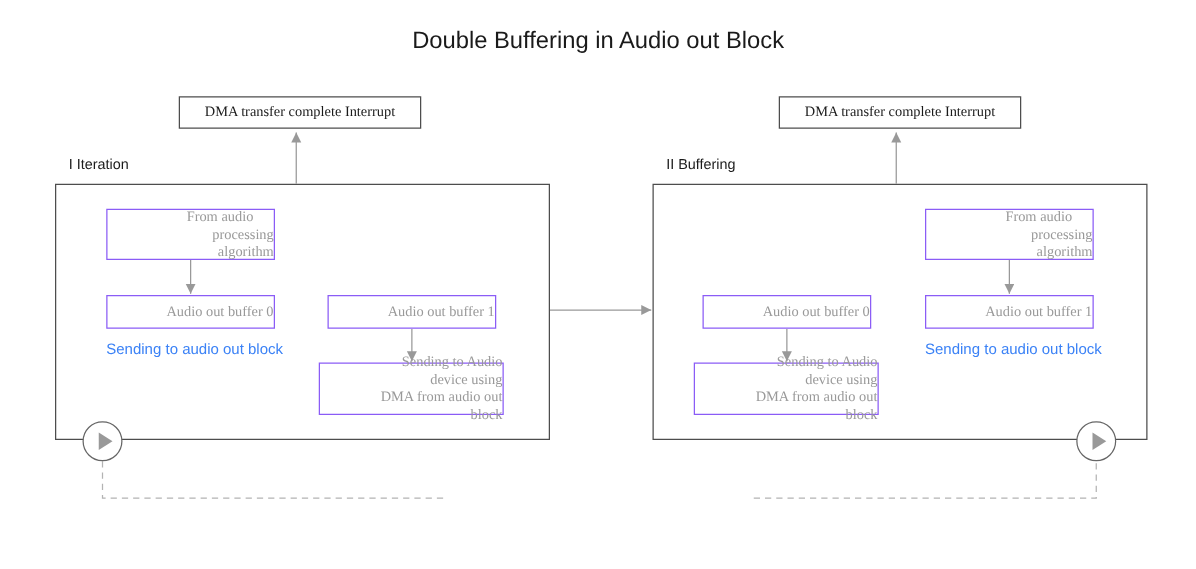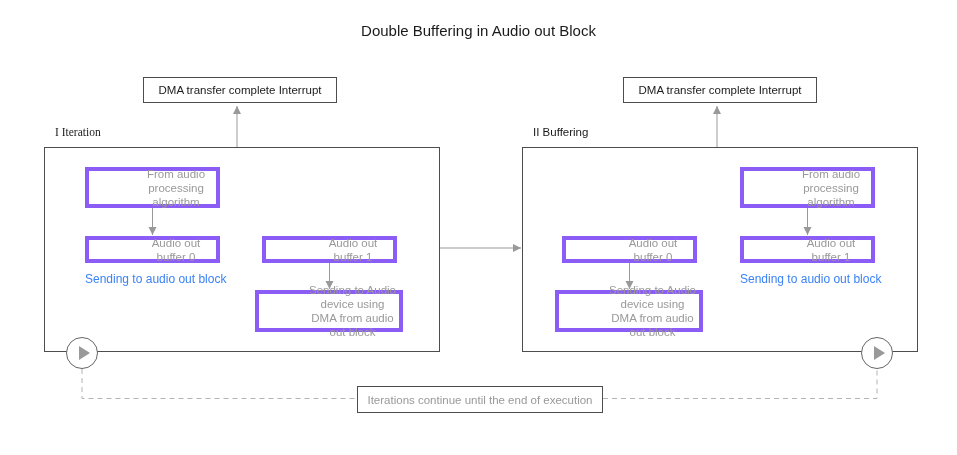--- a/index.html
+++ b/index.html
@@ -2,32 +2,32 @@
 <html><head>
 <meta charset="utf-8">
 <style>
   html,body { margin:0; padding:0; background:#ffffff; }
   .canvas {
     position:relative; width:957px; height:455px; background:#ffffff;
     font-family:"Liberation Sans", sans-serif; overflow:hidden;
   }
   .title {
     position:absolute; left:0; right:0; top:22px; text-align:center;
-    font-size:15px; color:#1a1a1a;
+    font-size:19px; color:#1a1a1a;
   }
   .iter-label {
     position:absolute; font-size:11.5px; color:#1a1a1a; white-space:nowrap;
   }
   .box {
     position:absolute; box-sizing:border-box; background:#ffffff;
     display:flex; flex-direction:column; align-items:center; justify-content:center;
-    text-align:center; font-size:11.5px; line-height:14px;
+    text-align:right; font-size:11.5px; line-height:14px;font-family:Liberation Serif, serif;
   }
   .dark-border { border:1px solid #4d4d4d; color:#1a1a1a; }
-  .gray-box    { border:4px solid #8b5cf6; color:#999999;padding-left:47px; }
+  .gray-box    { border:1px solid #8b5cf6; color:#999999;padding-left:47px; }
   .big-box {
     position:absolute; box-sizing:border-box; background:transparent;
     border:1px solid #4d4d4d;
   }
   .footer-box { border:1px solid #4d4d4d; color:#999999; }
   .send-note {
     position:absolute; font-size:12px; color:#3b82f6; white-space:nowrap;
   }
   .connectors { position:absolute; left:0; top:0; pointer-events:none; }
   .play-circle {
@@ -67,21 +67,21 @@
     <polyline points="603,398.5 877,398.5 877,369" fill="none" stroke="#b3b3b3" stroke-width="1" stroke-dasharray="5,4"></polyline>
   </svg>
 
   <div class="box dark-border" style="left:143px; top:77px; width:194px; height:26px;">
     <span>DMA transfer complete Interrupt</span>
   </div>
   <div class="box dark-border" style="left:623px; top:77px; width:194px; height:26px;">
     <span>DMA transfer complete Interrupt</span>
   </div>
 
-  <div class="iter-label" style="left:55px; top:126px;font-family:Liberation Serif, serif;">I Iteration</div>
+  <div class="iter-label" style="left:55px; top:126px;">I Iteration</div>
   <div class="iter-label" style="left:533px; top:126px;">II Buffering</div>
 
   <div class="box gray-box" style="left:85px; top:167px; width:135px; height:41px;">
     <span>From audio</span>
     <span>processing algorithm</span>
   </div>
   <div class="box gray-box" style="left:85px; top:236px; width:135px; height:27px;">
     <span>Audio out buffer 0</span>
   </div>
   <div class="send-note" style="left:85px; top:272px;">Sending to audio out block</div>
@@ -109,17 +109,14 @@
     <span>DMA from audio out block</span>
   </div>
 
   <div class="play-circle" style="left:66px; top:337px;">
     <span class="play-tri"></span>
   </div>
   <div class="play-circle" style="left:861px; top:337px;">
     <span class="play-tri"></span>
   </div>
 
-  <div class="box footer-box" style="left:357px; top:386px; width:246px; height:27px;">
-    <span>Iterations continue until the end of execution</span>
-  </div>
 
 </div>
 
 </body></html>

